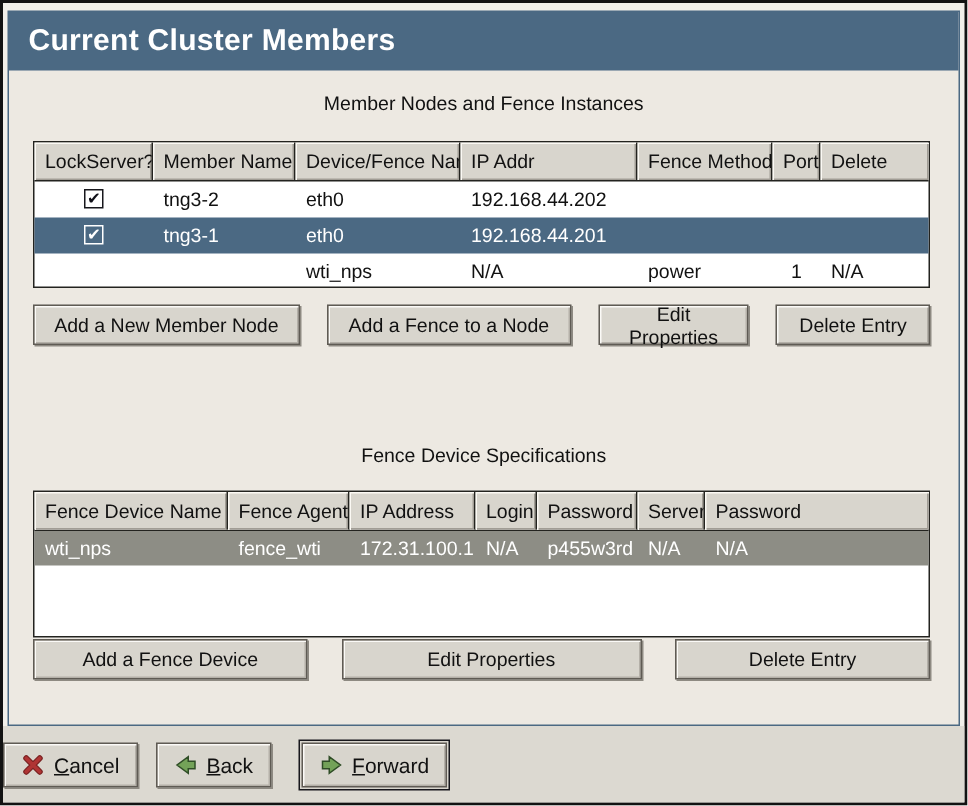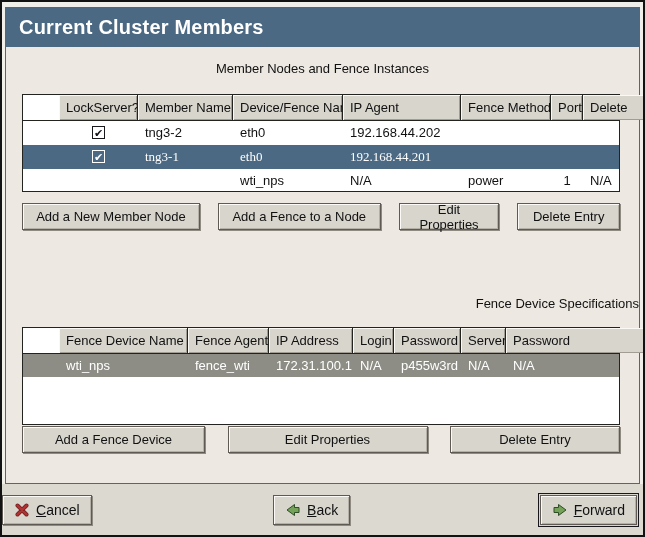--- a/index.html
+++ b/index.html
@@ -8,41 +8,41 @@
           background:#f1efe9;overflow:hidden;}
   .panel{position:absolute;left:3px;top:5px;width:635px;height:477px;
          border:1px solid var(--titlebar,#4b6983);background:var(--content_bg,#ede9e2);}
   .titlebar{height:39px;background:var(--titlebar,#4b6983);display:flex;align-items:center;
             padding-left:13px;}
   .titlebar span{color:#fff;font-size:20px;font-weight:bold;letter-spacing:.2px;}
   .content{position:absolute;left:0;right:0;top:39px;bottom:0;}
 
   .section-label{position:absolute;left:0;width:100%;text-align:center;font-size:13px;color:#111;}
   .lbl1{top:14px;}
-  .lbl2{top:249px;text-align:right;}
+  .lbl2{top:249px;}
 
   .table{position:absolute;left:16px;width:598px;height:98px;border:1px solid #23231f;
          background:#fff;}
   .t1{top:47px;}
   .t2{top:280px;}
-  .grid{display:grid;padding-left:36px;}
+  .grid{display:grid;}
   .cols1{grid-template-columns:79px 95px 110px 118px 90px 32px 72px;}
   .cols2{grid-template-columns:129px 81px 84px 41px 67px 45px 149px;}
   .thead{border-bottom:1px solid #23231f;height:26px;}
   .th{height:25px;line-height:25px;background:var(--button_face,#d8d5cd);
       border-right:1px solid #23231f;padding-left:7px;font-size:13px;color:#111;
       box-shadow:inset 1px 1px 0 #fbf9f4,inset -1px -1px 0 #a19d95;
       overflow:hidden;white-space:nowrap;}
   .th:last-child{border-right:none;}
   .trow{height:24px;}
   .td{height:24px;line-height:24px;padding-left:7px;font-size:13px;color:#111;
       overflow:hidden;white-space:nowrap;}
   .td.center{padding-left:0;text-align:center;}
   .trow.sel-blue{background:var(--selected_row,#4b6983);}
-  .trow.sel-blue .td{color:#fff;font-family:Liberation Serif, serif;}
+  .trow.sel-blue .td{color:#fff;}
   .trow.sel-gray{background:var(--inactive_selected_row,#8d8d85);height:23px;}
   .trow.sel-gray .td{color:#fff;line-height:23px;}
 
   .check{display:inline-block;width:13px;height:13px;margin-top:5px;
          border:1px solid #17171c;background:#fff;position:relative;}
   .check::after{content:"\2714";position:absolute;left:1px;top:-6px;font-size:11px;color:#101018;}
   .sel-blue .check{border-color:#fff;background:transparent;}
   .sel-blue .check::after{color:#fff;}
 
   .btnrow{position:absolute;left:16px;width:598px;height:28px;display:flex;
@@ -51,21 +51,21 @@
   .br2{top:379px;}
   .btn{height:27px;background:var(--button_face,#d8d5cd);border:1px solid #5f5b54;
        box-shadow:inset 1px 1px 0 #fbfaf7,inset -1px -1px 0 #b4b0a8,1px 1px 0 #8e8a82;
        font-size:13px;color:#111;display:flex;align-items:center;justify-content:center;
        cursor:default;padding:0 8px;}
   .w1{width:188px;} .w2{width:172px;} .w3{width:106px;} .w4{width:108px;}
   .w5{width:183px;} .w6{width:200px;} .w7{width:170px;}
 
   .footer{position:absolute;left:0;right:0;bottom:0;height:51px;
           background:var(--footer_bg,#dcd9d1);display:flex;align-items:center;
-          justify-content:space-between;gap:12px;padding-right:6px;}
+          justify-content:flex-start;gap:12px;padding-right:6px;}
   .fbtn{height:30px;min-width:76px;padding:0 11px;font-size:14px;gap:6px;}
   .fbtn u{text-decoration:underline;}
   .fbtn.default{box-shadow:inset 1px 1px 0 #fbfaf7,inset -1px -1px 0 #b4b0a8,
                 0 0 0 1px var(--button_face,#d8d5cd),0 0 0 2px #17171c;margin-left:8px;}
   .icon{display:inline-flex;width:16px;height:16px;}
 </style>
 </head>
 <body>
 
 <div class="window">
@@ -75,21 +75,21 @@
     </div>
     <div class="content">
 
       <div class="section-label lbl1">Member Nodes and Fence Instances</div>
 
       <div class="table t1">
         <div class="thead grid cols1">
           <div class="th">LockServer?</div>
           <div class="th">Member Name</div>
           <div class="th">Device/Fence Name</div>
-          <div class="th">IP Agent</div>
+          <div class="th">IP Addr</div>
           <div class="th">Fence Method</div>
           <div class="th">Port</div>
           <div class="th">Delete</div>
         </div>
 
         <div class="trow grid cols1">
           <div class="td center"><span class="check"></span></div>
           <div class="td">tng3-2</div>
           <div class="td">eth0</div>
           <div class="td">192.168.44.202</div>

